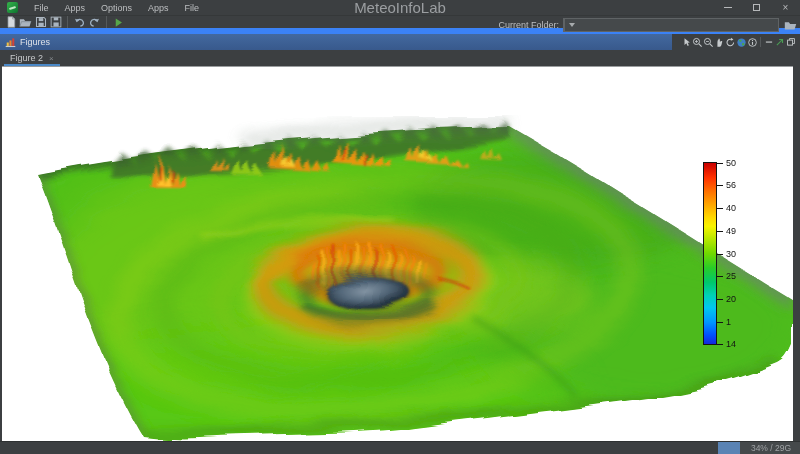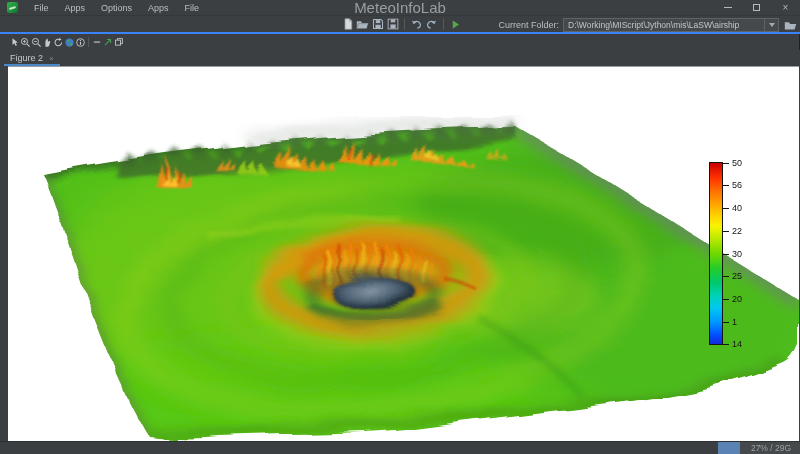--- a/index.html
+++ b/index.html
@@ -21,21 +21,21 @@
   .win-title { position:absolute; left:0; right:0; text-align:center; font-size:15px;
                color:#9b9ea1; pointer-events:none; }
   .winbtns { margin-left:auto; display:flex; height:100%; position:relative; z-index:2; }
   .winbtn { width:29px; height:100%; display:flex; align-items:center; justify-content:center; }
   .glyph-min { width:8px; height:1px; background:#b6b8ba; }
   .glyph-max { width:7px; height:7px; border:1px solid #b6b8ba; }
   .glyph-close { font-size:10px; color:#b6b8ba; line-height:1; }
 
   
   .toolbar { height:18px; flex:0 0 18px; display:flex; align-items:center; background:#3c3f41;
-             border-bottom:2px solid #3b82f6; padding-left:3px; position:relative;justify-content:center; }
+             border-bottom:6px solid #3b82f6; padding-left:3px; position:relative; }
   .tbtn { width:15px; height:16px; display:flex; align-items:center; justify-content:center; }
   .tsep { width:1px; height:12px; background:#55595b; margin:0 4px; }
   .folder-row { position:absolute; right:2px; top:0; height:18px; display:flex; align-items:center; }
   .cf-label { font-size:9px; color:#bdbfc1; margin-right:4px; }
   .combo { width:216px; height:14px; background:#45494b; border:1px solid #5f6365;
            display:flex; align-items:center; }
   .combo-text { flex:1; font-size:8.5px; color:#c2c4c6; padding:0 4px; white-space:nowrap;
                 overflow:hidden; }
   .combo-btn { width:14px; height:100%; border-left:1px solid #5f6365; display:flex;
                align-items:center; justify-content:center; }
@@ -58,21 +58,21 @@
   .tabbar { height:16px; flex:0 0 16px; background:#3c3f41; display:flex; align-items:flex-end;
             padding-left:4px; }
   .tab { height:16px; display:flex; align-items:center; padding:0 6px; position:relative; }
   .tab .tlabel { font-size:9px; color:#c6c8ca; }
   .tab .tclose { font-size:8px; color:#85898c; margin-left:6px; }
   .tab::after { content:""; position:absolute; left:0; right:0; bottom:0; height:2px;
                 background:#4a88c7; }
 
   
   .canvasrow { flex:1; display:flex; background:#3c3f41; min-height:0; }
-  .canvas { position:relative; width:791px; margin-left:8px; background:#ffffff;
+  .canvas { position:relative; width:791px; margin-left:2px; background:#ffffff;
             border-top:1px solid #9a9d9f; overflow:hidden; }
   .scene { position:absolute; left:0; top:0; }
 
   
   .colorbar { position:absolute; left:701px; top:95px; width:40px; height:183px; }
   .cbar { position:absolute; left:0; top:0; width:14px; height:183px; border:1px solid #141414;
           background:linear-gradient(#c80000 0%,#ff3000 8%,#ff7300 16%,#ffa600 23%,
             #ffd800 30%,#f8f400 35%,#b8e800 42%,#70d800 50%,#28cc28 58%,#00c86c 66%,
             #00d2b4 73%,#00c8f0 80%,#0096ff 88%,#0050ff 95%,#1428dc 100%); }
   .cbtick { position:absolute; left:14px; height:0; display:flex; align-items:center; }
@@ -159,34 +159,42 @@
     <div class="tsep"></div>
     <div class="tbtn">
       <svg class="icon" width="11" height="11" viewBox="0 0 16 16">
           <path d="M4 2 L13 8 L4 14 Z" fill="#57a64a"></path>
         </svg>
     </div>
 
     <div class="folder-row">
       <span class="cf-label">Current Folder:</span>
       <div class="combo">
-        <span class="combo-text">D:\Working\MIScript\Jython\mis\LaSW\airship</span>
         <span class="combo-btn">
           <span class="chev"></span>
         </span>
       </div>
       <div class="browse-btn">
         <svg class="icon" width="13" height="13" viewBox="0 0 16 16">
             <path d="M1 13V4h5l1.5 2H15l-2 7z" fill="#aab4be"></path>
           </svg>
       </div>
     </div>
   </div>
 
   <div class="figheader">
+    <div class="figtitle">
+      <svg class="icon" width="11" height="11" viewBox="0 0 16 16">
+          <rect x="1" y="13" width="14" height="1.6" fill="#caced2"></rect>
+          <rect x="2.5" y="8" width="3" height="5" fill="#f0c040"></rect>
+          <rect x="6.5" y="5" width="3" height="8" fill="#ef8430"></rect>
+          <rect x="10.5" y="2" width="3" height="11" fill="#d24438"></rect>
+        </svg>
+      <span class="lbl">Figures</span>
+    </div>
     <div class="figtools">
       <div class="ftbtn">
         <svg class="icon" width="10" height="11" viewBox="0 0 16 16">
             <path d="M4 1 L4 12 L7 9.2 L9 13.5 L11 12.5 L9 8.4 L12.5 8 Z" fill="#c6cacc"></path>
           </svg>
       </div>
       <div class="ftbtn">
         <svg class="icon" width="11" height="11" viewBox="0 0 16 16">
             <circle cx="6.5" cy="6.5" r="4.4" fill="none" stroke="#c6cacc" stroke-width="1.4"></circle>
             <path d="M10 10 L14 14" stroke="#c6cacc" stroke-width="1.6"></path>
@@ -404,21 +412,21 @@
         <div class="cbtick" style="top:23px">
             <i></i>
             <span>56</span>
           </div>
         <div class="cbtick" style="top:46px">
             <i></i>
             <span>40</span>
           </div>
         <div class="cbtick" style="top:69px">
             <i></i>
-            <span>22</span>
+            <span>49</span>
           </div>
         <div class="cbtick" style="top:92px">
             <i></i>
             <span>30</span>
           </div>
         <div class="cbtick" style="top:114px">
             <i></i>
             <span>25</span>
           </div>
         <div class="cbtick" style="top:137px">
@@ -433,17 +441,17 @@
             <i></i>
             <span>14</span>
           </div>
       </div>
     </div>
   </div>
 
   <div class="statusbar">
     <div class="memwidget">
       <div class="memfill"></div>
-      <div class="memtext">27% / 29G</div>
+      <div class="memtext">34% / 29G</div>
     </div>
   </div>
 
 </div>
 
 </body></html>

